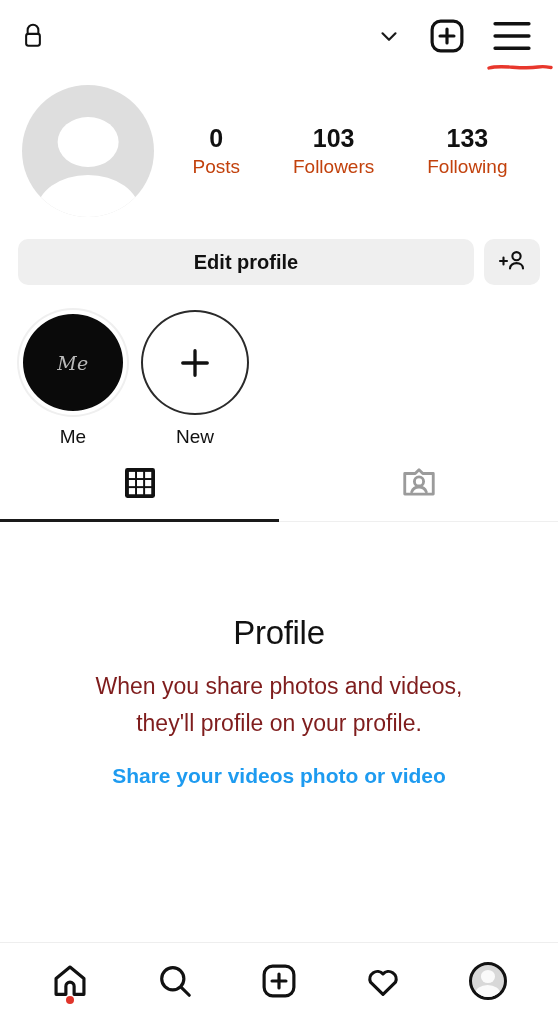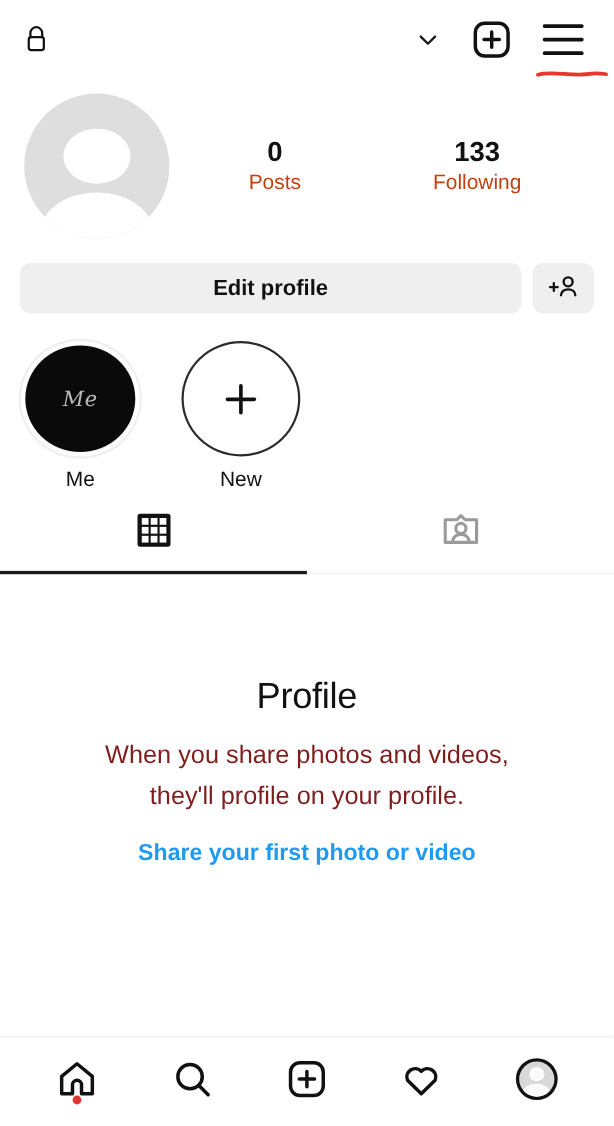--- a/index.html
+++ b/index.html
@@ -29,21 +29,21 @@
   .stat-label { font-size:19px; color:#c2410c; line-height:1.35;text-align:right; }
 
   
   .action-row { display:flex; align-items:center; gap:10px; padding:14px 18px 0 18px; height:66px; flex:0 0 66px; }
   .edit-profile { flex:1; height:46px; background:#efefef; border:none; border-radius:10px;
     font-size:20px; font-weight:bold; color:#111; cursor:pointer; font-family:inherit; }
   .add-person-btn { width:56px; height:46px; background:#efefef; border:none; border-radius:10px;
     display:flex; align-items:center; justify-content:center; cursor:pointer; }
 
   
-  .highlights { display:flex; gap:28px; padding:22px 14px 0 14px; height:160px; flex:0 0 160px; }
+  .highlights { display:flex; gap:4px; padding:22px 14px 0 14px; height:160px; flex:0 0 160px; }
   .hl { width:118px; display:flex; flex-direction:column; align-items:center; cursor:pointer; }
   .hl-ring { width:108px; height:108px; border-radius:50%; display:flex; align-items:center; justify-content:center; }
   .hl-me .hl-ring { background:#0a0a0a; border:4px solid #fff; box-shadow:0 0 0 2px #efefef; }
   .hl-me .me-script { color:#b9b9b9; font-size:19px; font-family:"DejaVu Serif", serif; font-style:italic; letter-spacing:.5px; }
   .hl-new .hl-ring { border:2px solid #2a2a2a; background:#fff; }
   .hl-label { margin-top:11px; font-size:19px; color:#111; }
 
   
   .tabs { display:flex; height:74px; flex:0 0 74px; border-bottom:1px solid #efefef; position:relative; }
   .tab { flex:1; display:flex; align-items:center; justify-content:center; cursor:pointer; position:relative; }
@@ -102,20 +102,24 @@
 
   <div class="profile-row">
     <div class="avatar-big">
       <div class="head"></div>
       <div class="body"></div>
     </div>
     <div class="stats">
       <div class="stat">
         <div class="stat-num">0</div>
         <div class="stat-label">Posts</div>
+      </div>
+      <div class="stat">
+        <div class="stat-num">103</div>
+        <div class="stat-label">Followers</div>
       </div>
       <div class="stat">
         <div class="stat-num">133</div>
         <div class="stat-label">Following</div>
       </div>
     </div>
   </div>
 
   <div class="action-row">
     <button class="edit-profile">Edit profile</button>
@@ -177,21 +181,21 @@
     </div>
     <div class="tab-underline"></div>
   </div>
 
   <div class="empty">
     <div class="empty-title">Profile</div>
     <div class="empty-sub">
       <div>When you share photos and videos,</div>
       <div>they'll profile on your profile.</div>
     </div>
-    <a class="empty-link">Share your first photo or video</a>
+    <a class="empty-link">Share your videos photo or video</a>
   </div>
 
   <div class="bottom-nav">
     <div class="nav-item">
       <svg width="38" height="38" viewBox="0 0 24 24" fill="none">
         <path d="M3.2 10.4 12 3.2l8.8 7.2V20.4H14.6v-5.1a2.6 2.6 0 0 0-5.2 0v5.1H3.2z" stroke="#111" stroke-width="2" stroke-linejoin="round"></path>
       </svg>
       <span class="nav-dot"></span>
     </div>
     <div class="nav-item">

